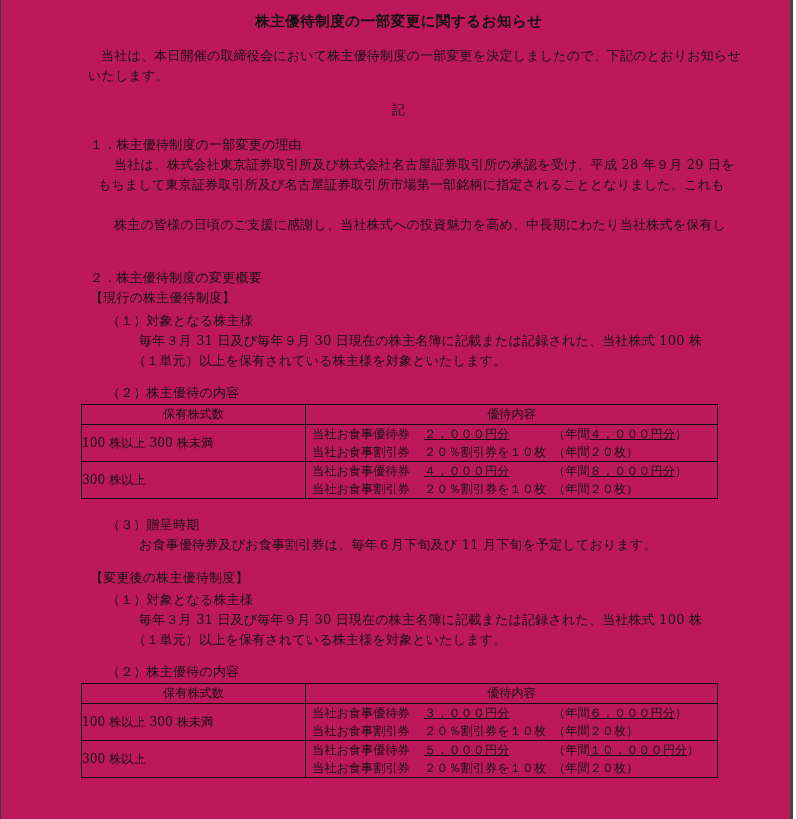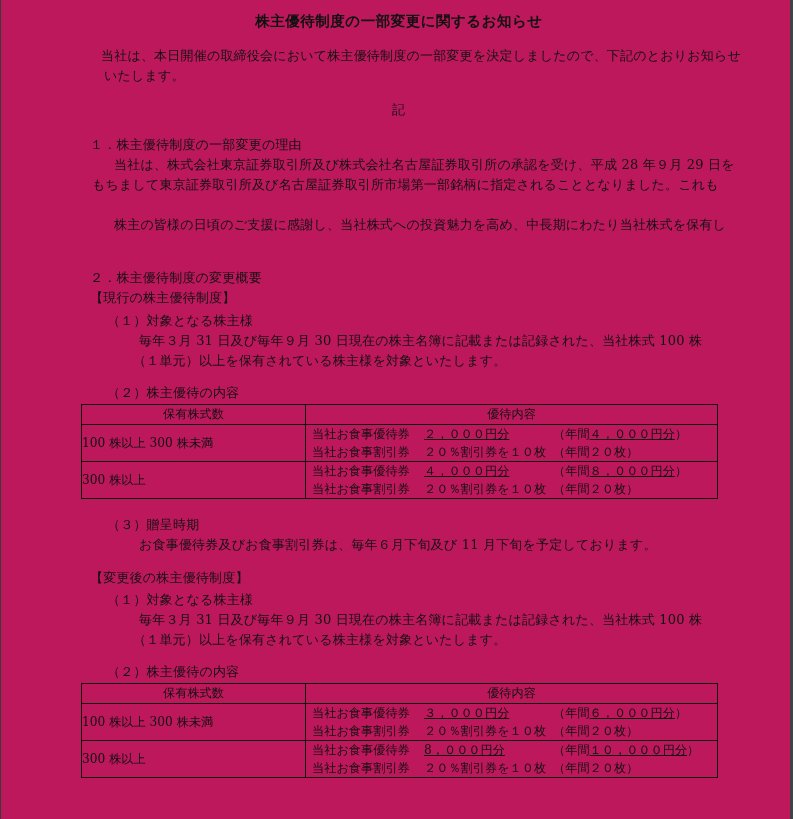--- a/index.html
+++ b/index.html
@@ -25,27 +25,27 @@
   .u { text-decoration: underline; }
 </style>
 </head>
 <body>
 
 <div class="page">
 
   <div class="title">株主優待制度の一部変更に関するお知らせ</div>
 
   <div class="t" style="left:100px;top:48px;">当社は、本日開催の取締役会において株主優待制度の一部変更を決定しましたので、下記のとおりお知らせ</div>
-  <div class="t" style="left:87px;top:68px;margin-left:16px;">いたします。</div>
+  <div class="t" style="left:87px;top:68px;">いたします。</div>
 
   <div class="t" style="left:391px;top:102px;">記</div>
 
   <div class="t" style="left:89px;top:137px;">１．株主優待制度の一部変更の理由</div>
   <div class="t" style="left:113px;top:157px;">当社は、株式会社東京証券取引所及び株式会社名古屋証券取引所の承認を受け、平成 28 年９月 29 日を</div>
-  <div class="t" style="left:91px;top:177px;">もちまして東京証券取引所及び名古屋証券取引所市場第一部銘柄に指定されることとなりました。これも</div>
+  <div class="t" style="left:97px;top:177px;">もちまして東京証券取引所及び名古屋証券取引所市場第一部銘柄に指定されることとなりました。これも</div>
   <div class="t" style="left:113px;top:217px;">株主の皆様の日頃のご支援に感謝し、当社株式への投資魅力を高め、中長期にわたり当社株式を保有し</div>
 
   <div class="t" style="left:89px;top:270px;">２．株主優待制度の変更概要</div>
   <div class="t" style="left:89px;top:290px;">【現行の株主優待制度】</div>
   <div class="t" style="left:106px;top:313px;">（１）対象となる株主様</div>
   <div class="t" style="left:138px;top:333px;">毎年３月 31 日及び毎年９月 30 日現在の株主名簿に記載または記録された、当社株式 100 株</div>
   <div class="t" style="left:132px;top:353px;">（１単元）以上を保有されている株主様を対象といたします。</div>
   <div class="t" style="left:106px;top:385px;">（２）株主優待の内容</div>
 
   <table class="ben" style="top:404px;">
@@ -89,20 +89,20 @@
     <tr>
       <td class="cnt">100 株以上 300 株未満</td>
       <td class="cont">
         <div><span class="col1">当社お食事優待券</span><span class="col2"><span class="u">３，０００円分</span></span><span>（年間</span><span class="u">６，０００円分</span><span>）</span></div>
         <div><span class="col1">当社お食事割引券</span><span class="col2">２０％割引券を１０枚</span><span>（年間</span><span>２０枚</span><span>）</span></div>
       </td>
     </tr>
     <tr>
       <td class="cnt">300 株以上</td>
       <td class="cont">
-        <div><span class="col1">当社お食事優待券</span><span class="col2"><span class="u">8，０００円分</span></span><span>（年間</span><span class="u">１０，０００円分</span><span>）</span></div>
+        <div><span class="col1">当社お食事優待券</span><span class="col2"><span class="u">５，０００円分</span></span><span>（年間</span><span class="u">１０，０００円分</span><span>）</span></div>
         <div><span class="col1">当社お食事割引券</span><span class="col2">２０％割引券を１０枚</span><span>（年間</span><span>２０枚</span><span>）</span></div>
       </td>
     </tr>
   </tbody>
     </table>
 
 </div>
 
 </body></html>

